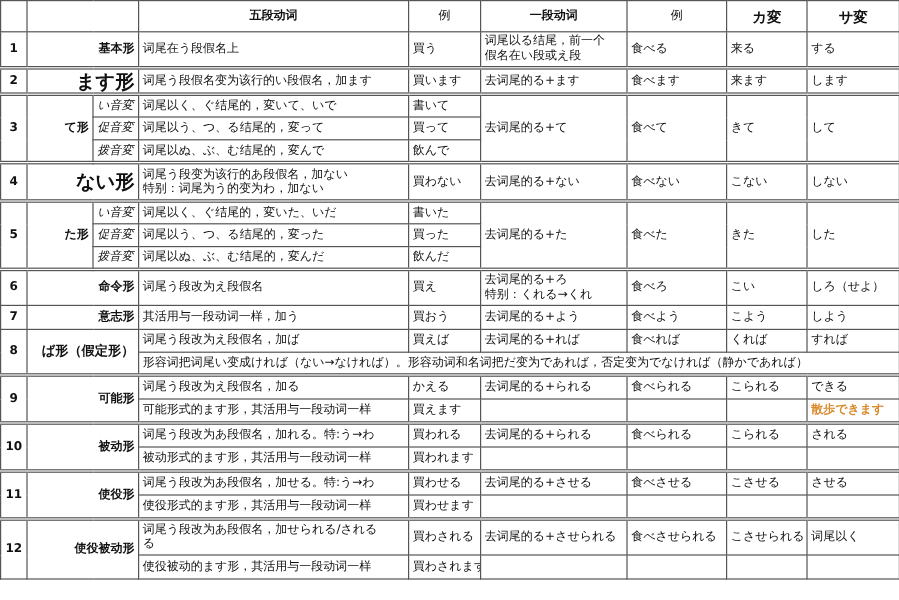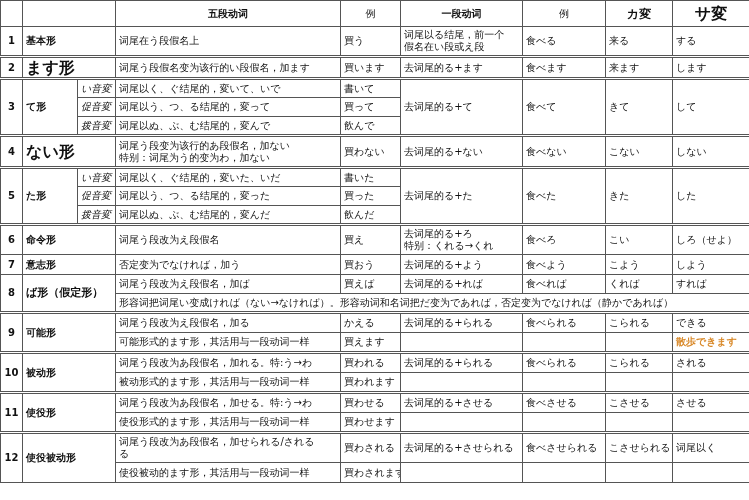--- a/index.html
+++ b/index.html
@@ -1,20 +1,20 @@
 <!DOCTYPE html>
 <html><head>
 <meta charset="utf-8">
 <style>
   html, body { margin:0; padding:0; background:#ffffff; }
   body { width:749px; height:500px; overflow:hidden; font-family:"DejaVu Sans", sans-serif; color:#111; }
   table.conj { border-collapse:collapse; table-layout:fixed; width:749px; position:absolute; left:0; top:0; }
   table.conj td { border:1px solid #555; padding:0 3px; font-size:10px; line-height:12px; vertical-align:middle; overflow:hidden; white-space:nowrap; }
   td.num { text-align:center; font-weight:bold; font-size:11px; padding:0; }
-  td.form { text-align:left; font-weight:bold; font-size:12px; }
+  td.form { text-align:right; font-weight:bold; font-size:12px; }
   td.sub { font-size:10px; padding:0 1px;font-style:italic; }
   td.hdr { text-align:center; font-weight:bold; font-size:14px; }
   td.hdr-sm { text-align:center; font-size:10px; }
   tr.thick-top td { border-top:3px double #555; }
   td.orange { color:#d98a2b; font-weight:bold; }
   .line { display:block; }
 </style>
 </head>
 <body>
 
@@ -33,21 +33,21 @@
 
   <tbody>
       <tr style="height:26px">
     <td></td>
     <td colspan="2"></td>
     <td class="hdr">五段动词</td>
     <td class="hdr-sm">例</td>
     <td class="hdr">一段动词</td>
     <td class="hdr-sm">例</td>
     <td class="hdr" style="font-size:12px">カ変</td>
-    <td class="hdr" style="font-size:16px">サ変</td>
+    <td class="hdr" style="font-size:12px">サ変</td>
   </tr>
 
   <tr style="height:30px">
     <td class="num">1</td>
     <td class="form" colspan="2">基本形</td>
     <td>词尾在う段假名上</td>
     <td>買う</td>
     <td>
           <span class="line">词尾以る结尾，前一个</span>
           <span class="line">假名在い段或え段</span>
@@ -136,21 +136,21 @@
           <span class="line">特别：くれる→くれ</span>
         </td>
     <td>食べろ</td>
     <td>こい</td>
     <td>しろ（せよ）</td>
   </tr>
 
   <tr style="height:20px">
     <td class="num">7</td>
     <td class="form" colspan="2">意志形</td>
-    <td>否定变为でなければ，加う</td>
+    <td>其活用与一段动词一样，加う</td>
     <td>買おう</td>
     <td>去词尾的る+よう</td>
     <td>食べよう</td>
     <td>こよう</td>
     <td>しよう</td>
   </tr>
 
   <tr style="height:19px">
     <td class="num" rowspan="2">8</td>
     <td class="form" colspan="2" rowspan="2" style="font-size:11px">ば形（假定形）</td>

